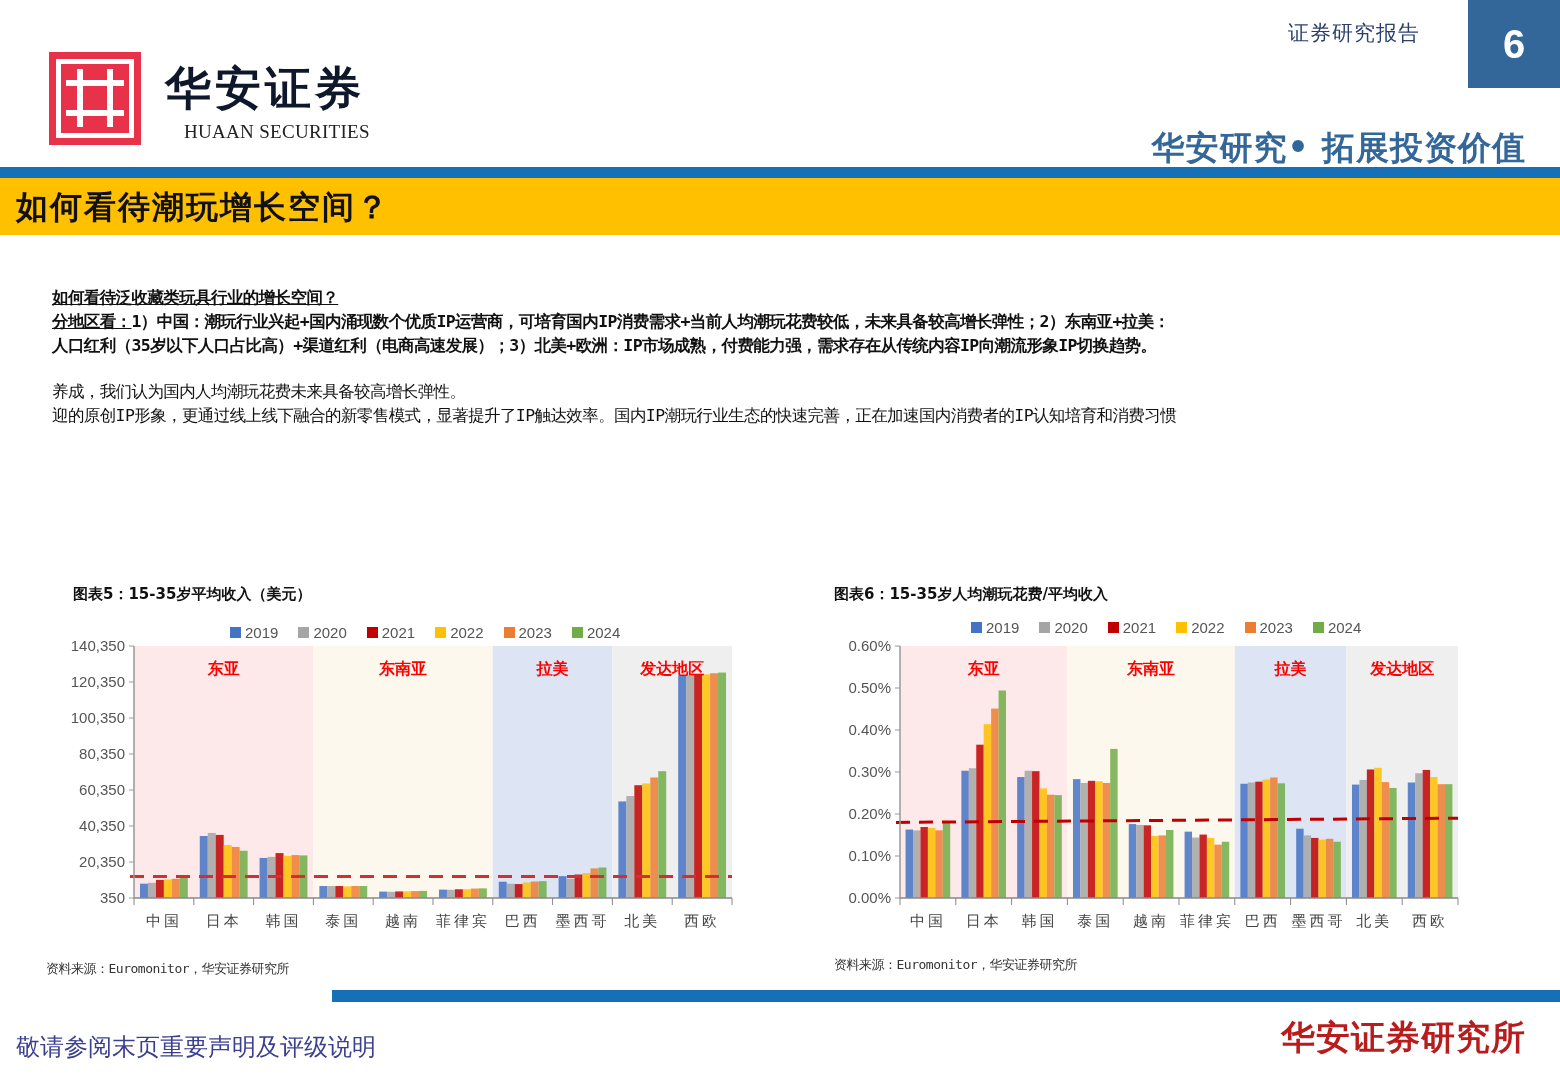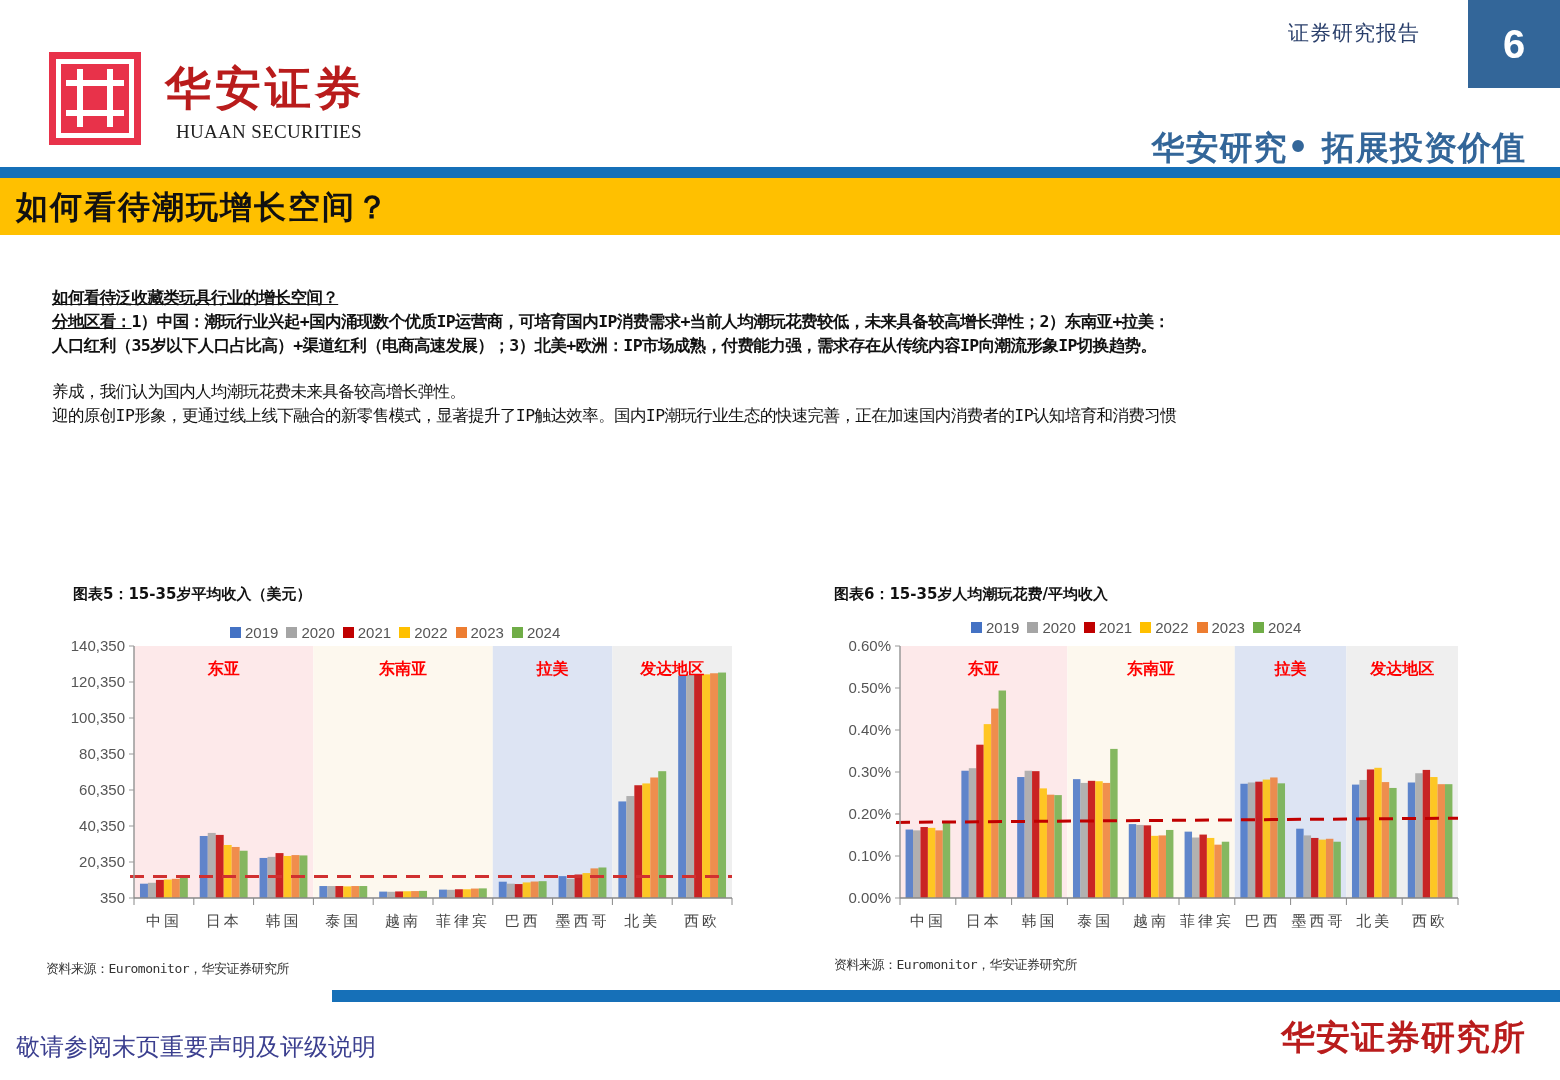--- a/index.html
+++ b/index.html
@@ -3,35 +3,35 @@
 <meta charset="utf-8">
 <style>
   * { box-sizing: border-box; margin: 0; padding: 0; }
   body { width: 1560px; height: 1080px; background: #ffffff; font-family: "DejaVu Sans", sans-serif; position: relative; overflow: hidden; color: #000; }
   .abs { position: absolute; }
   
   .logo-box { left: 49px; top: 52px; width: 92px; height: 93px; background: #e8324a; }
   .logo-inner { position: absolute; left: 7px; top: 7px; width: 78px; height: 79px; border: 5px solid #fff; }
   .logo-bar-v { position: absolute; background: #fff; width: 6px; }
   .logo-bar-h { position: absolute; background: #fff; height: 6px; }
-  .logo-cn { left: 165px; top: 58px; font-family: "DejaVu Serif", serif; font-size: 46px; font-weight: bold; letter-spacing: 4px; color: #b91c1c; }
-  .logo-en { left: 176px; top: 121px; font-family: "Liberation Serif", serif; font-size: 19px; color: #222; letter-spacing: 0.3px; }
+  .logo-cn { left: 165px; top: 58px; font-family: "DejaVu Serif", serif; font-size: 46px; font-weight: bold; letter-spacing: 4px; color: #0f172a; }
+  .logo-en { left: 184px; top: 121px; font-family: "Liberation Serif", serif; font-size: 19px; color: #222; letter-spacing: 0.3px; }
   .report-type { left: 1288px; top: 19px; font-size: 21px; color: #2a3f6b; letter-spacing: 1px; }
   .page-box { left: 1468px; top: 0; width: 92px; height: 88px; background: #336699; color: #fff; font-family: "Liberation Sans", sans-serif; font-weight: bold; font-size: 40px; display: flex; align-items: center; justify-content: center; }
   .slogan { right: 34px; top: 126px; font-size: 33px; font-weight: bold; color: #336699; letter-spacing: 1px; }
   .blue-bar-top { left: 0; top: 167px; width: 1560px; height: 11px; background: #1670b8; }
   .title-band { left: 0; top: 178px; width: 1560px; height: 57px; background: #ffc000; }
   .title-text { left: 16px; top: 186px; font-family: "DejaVu Serif", serif; font-size: 32px; font-weight: bold; color: #111; letter-spacing: 2px; }
   
   .para { left: 52px; font-size: 16.5px; line-height: 24px; color: #111; font-family: "DejaVu Sans Mono", monospace; letter-spacing: -0.6px; white-space: nowrap; }
   .bold { font-weight: bold; }
   .ul { text-decoration: underline; }
   
   .chart-title { font-size: 15px; font-weight: bold; color: #111; }
-  .legend { display: flex; gap: 8px; font-family: "Liberation Sans", sans-serif; font-size: 15px; color: #555; align-items: flex-start; }
+  .legend { display: flex; gap: 20px; font-family: "Liberation Sans", sans-serif; font-size: 15px; color: #555; align-items: flex-start; }
   .legend-item { display: flex; align-items: center; gap: 4px; }
   .legend-swatch { width: 11px; height: 11px; display: inline-block; }
   .source { font-size: 13px; color: #333; font-family: "DejaVu Sans Mono", monospace; letter-spacing: -0.5px; }
   
   .blue-bar-bottom { left: 332px; top: 990px; width: 1228px; height: 12px; background: #1670b8; }
   .disclaimer { left: 16px; top: 1031px; font-size: 24px; color: #3b3f8f; }
   .footer-org { right: 34px; top: 1015px; font-size: 34px; font-weight: bold; color: #b91c1c; letter-spacing: 1px; }
   svg text { font-family: "Liberation Sans", sans-serif; }
 </style>
 </head>

